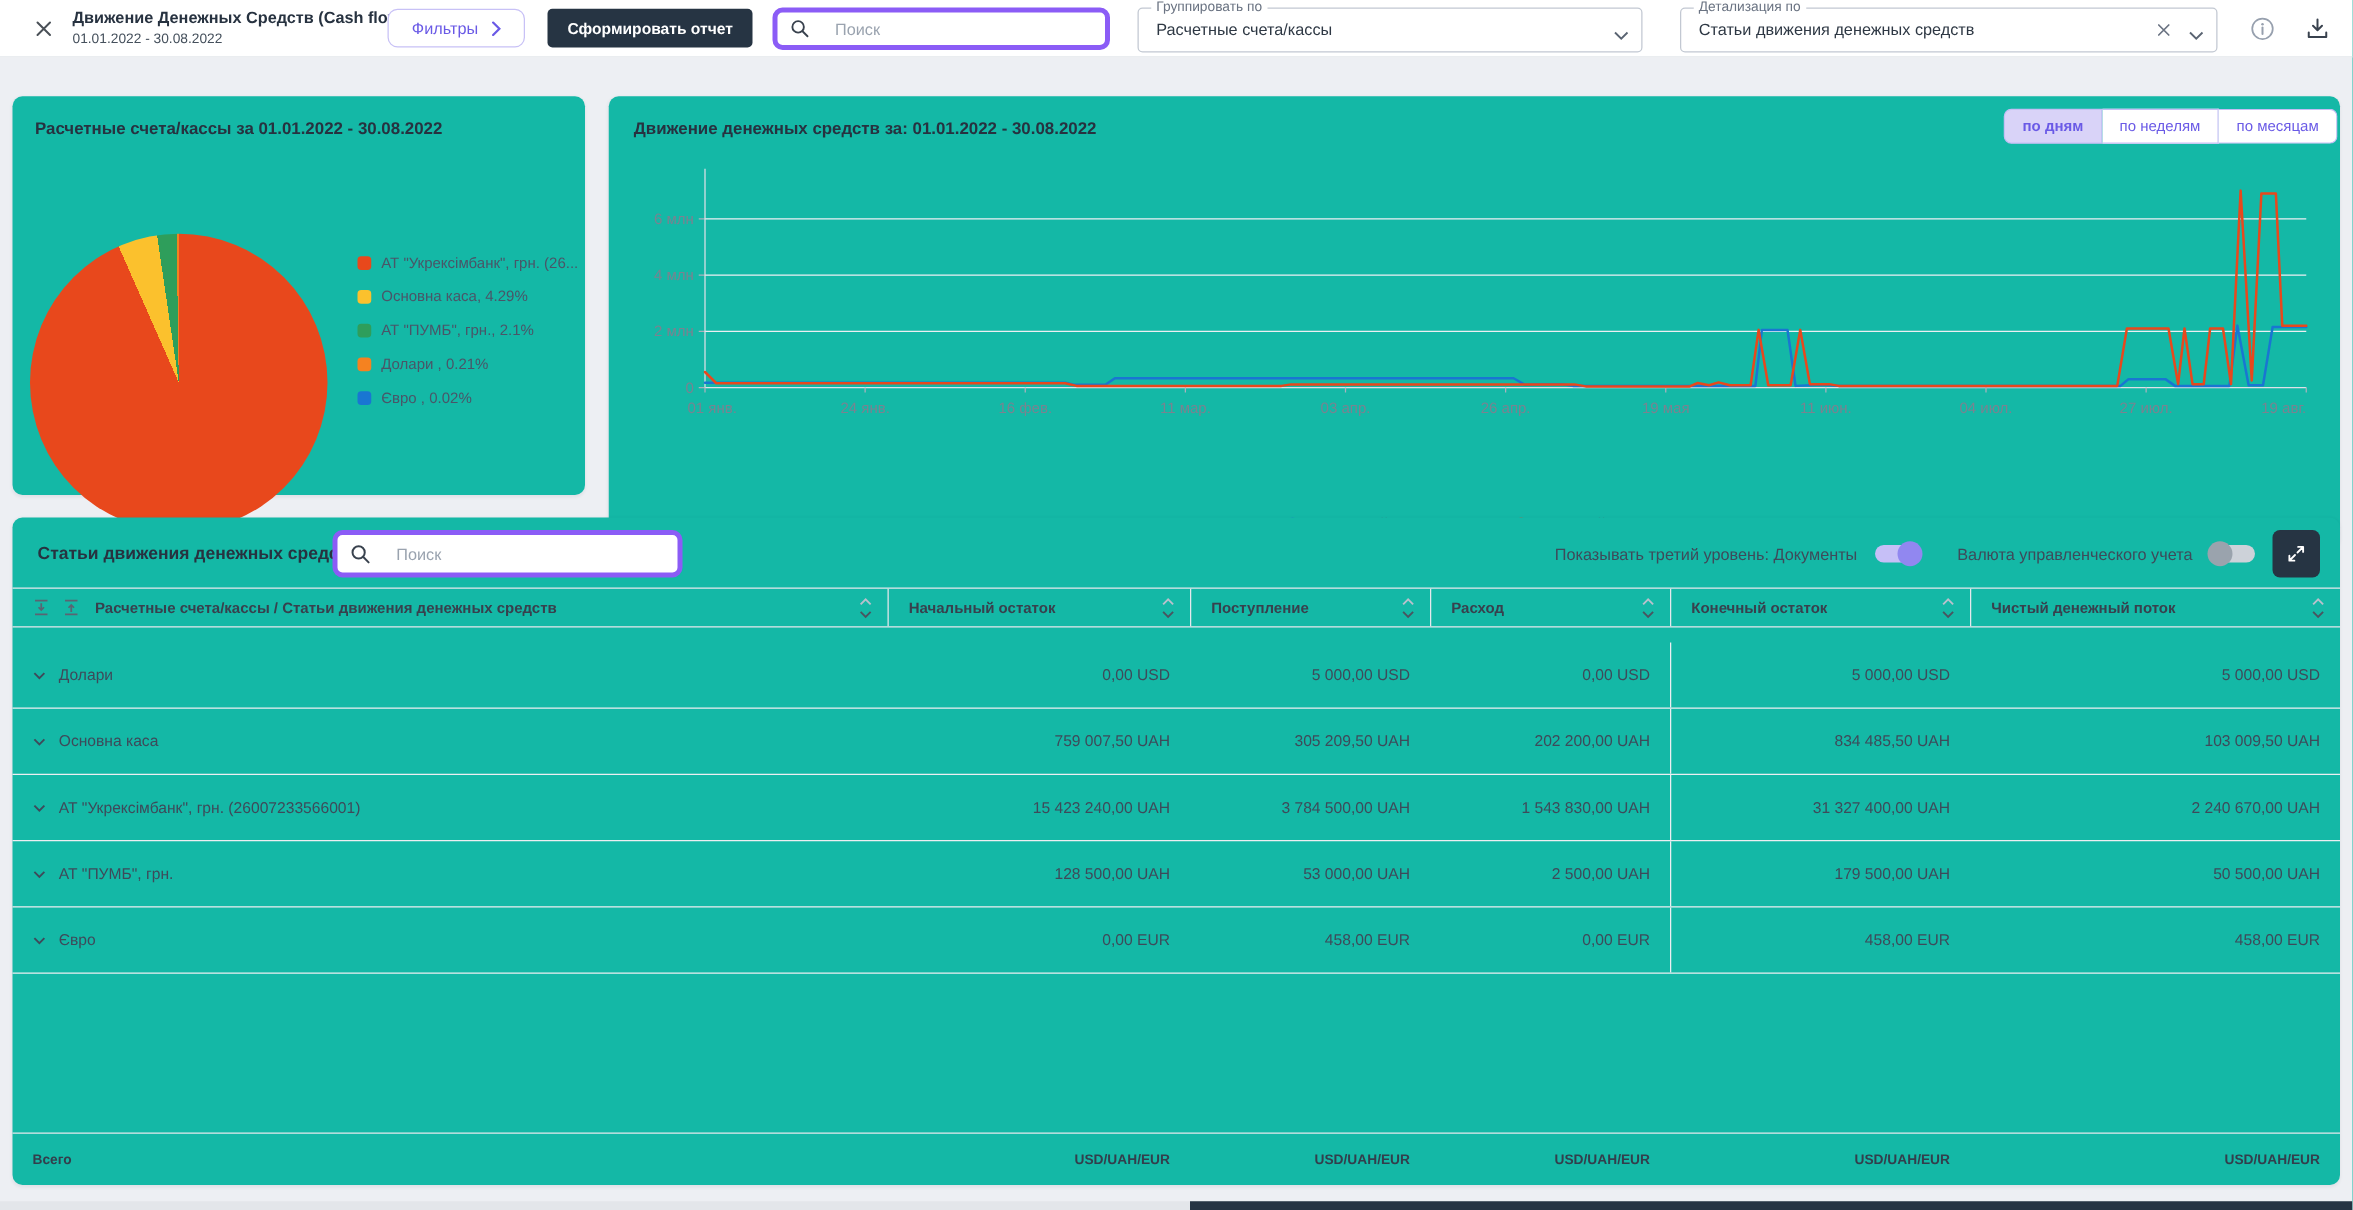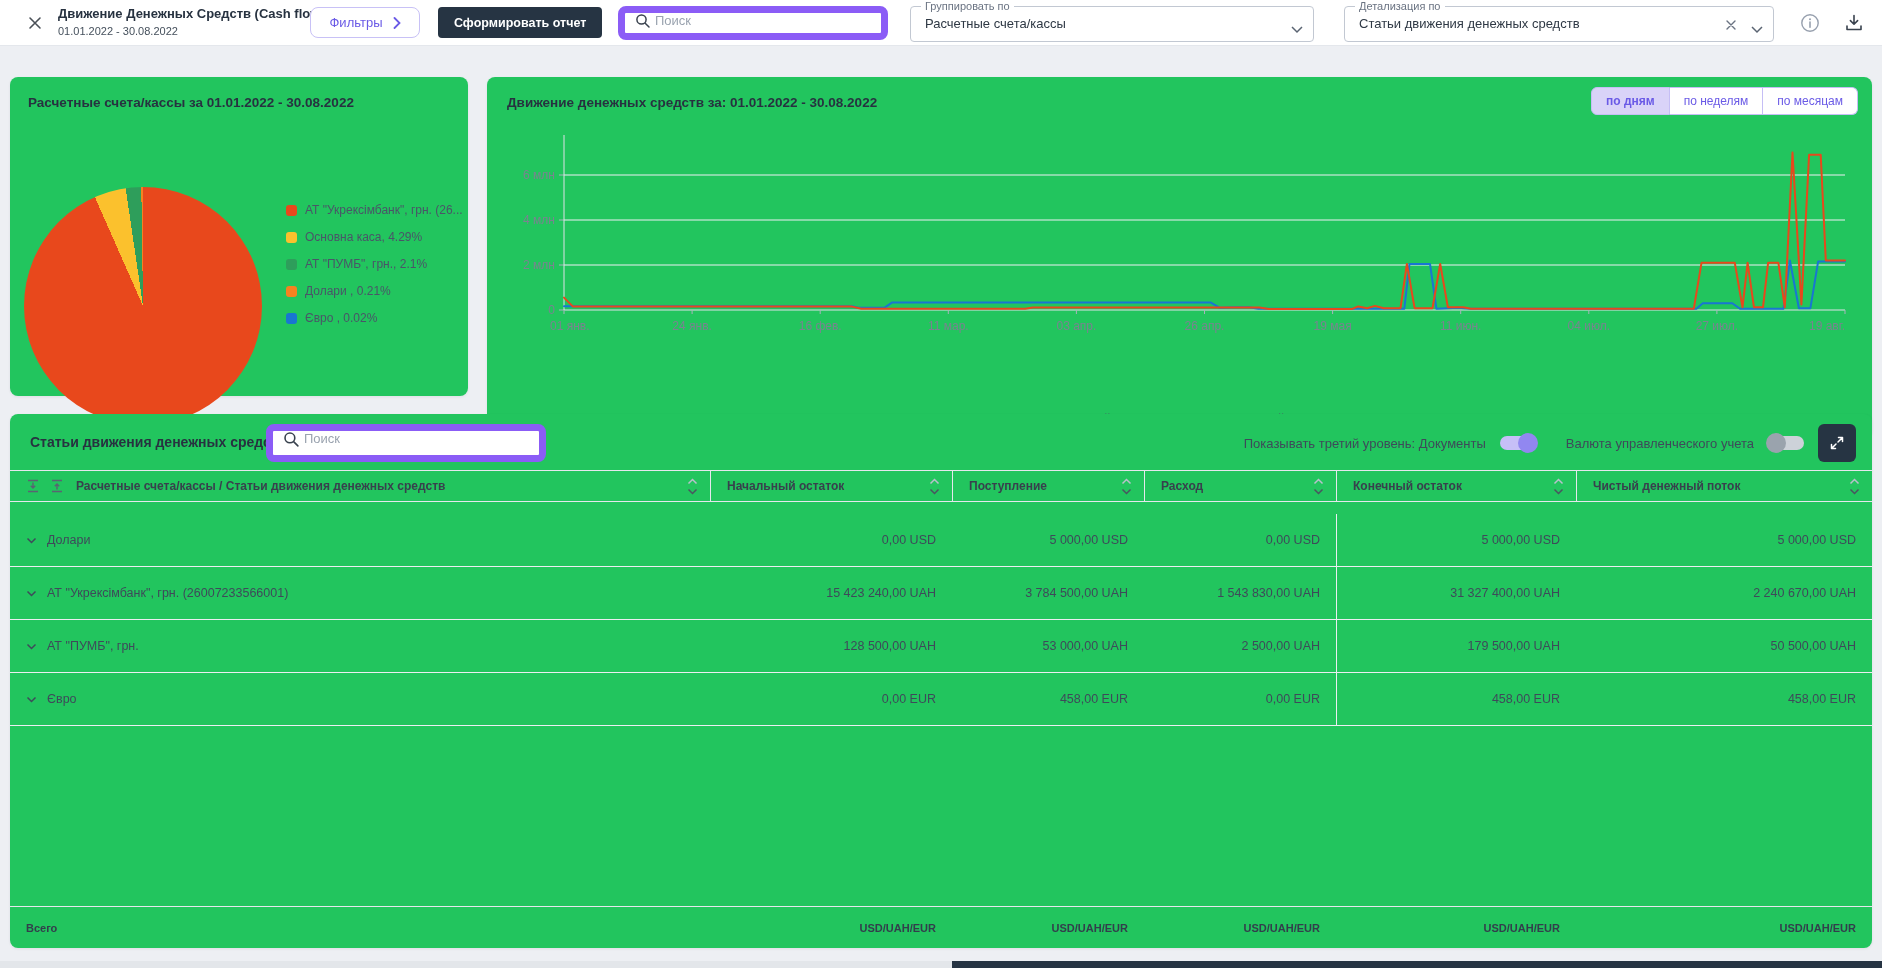--- a/index.html
+++ b/index.html
@@ -8,48 +8,48 @@
 
   
   .topbar { position:absolute; left:0; top:0; width:1882px; height:46px; background:#fff; border-bottom:1px solid #e4e7ec; }
   .close-x { position:absolute; left:26px; top:14px; width:18px; height:18px; cursor:pointer; }
   .close-x svg { display:block; }
   .titleblock { position:absolute; left:58px; top:6px; }
   .titleblock .t { font-size:13px; font-weight:700; color:#273240; display:flex; align-items:center; gap:5px; }
   .titleblock .d { font-size:11px; color:#45505c; margin-top:4px; }
   .btn-filters { position:absolute; left:310px; top:7px; height:31px; width:110px; border:1px solid #c8c1f6; border-radius:8px; background:#fff; display:flex; align-items:center; justify-content:center; gap:10px; color:#6a5ae6; font-size:13px; cursor:pointer; }
   .btn-generate { position:absolute; left:438px; top:7px; height:31px; padding:0 16px; background:#263443; border:none; border-radius:4px; color:#fff; font-size:12.5px; font-weight:600; cursor:pointer; font-family:"Liberation Sans",sans-serif; }
-  .search { position:absolute; display:flex; align-items:flex-start; gap:4px; background:#fff; border:7px solid #8b5cf6; border-radius:8px; padding:0 10px; }
+  .search { position:absolute; display:flex; align-items:center; gap:20px; background:#fff; border:4px solid #8b5cf6; border-radius:8px; padding:0 10px; }
   .search input { border:none; outline:none; flex:1; font-size:13px; color:#303a47; font-family:"Liberation Sans",sans-serif; background:transparent; }
   .search input::placeholder { color:#9aa3af; }
   .search-top { left:618px; top:6px; width:270px; height:34px; }
   .selectbox { position:absolute; top:6px; height:36px; border:1px solid #c2c8d2; border-radius:4px; background:#fff; }
   .selectbox .flabel { position:absolute; top:-7px; left:10px; background:#fff; padding:0 4px; font-size:11px; color:#6a7382; white-space:nowrap; }
   .selectbox .val { position:absolute; left:14px; top:9px; font-size:13px; color:#2e3844; white-space:nowrap; }
   .selectbox .chev { position:absolute; right:10px; top:13px; }
   .selectbox .clear { position:absolute; right:36px; top:10px; cursor:pointer; }
   .sel-group { left:910px; width:404px; }
   .sel-detail { left:1344px; width:430px; }
   .icon-info { position:absolute; left:1800px; top:13px; cursor:pointer; }
   .icon-download { position:absolute; left:1844px; top:13px; cursor:pointer; }
 
   
-  .card { position:absolute; background:#22c55e; border-radius:8px; box-shadow:0 1px 3px rgba(25,35,55,.07); }
+  .card { position:absolute; background:#14b8a6; border-radius:8px; box-shadow:0 1px 3px rgba(25,35,55,.07); }
   .card-pie { left:10px; top:77px; width:458px; height:319px; }
   .card-flow { left:487px; top:77px; width:1385px; height:361px; }
   .card-title { font-size:13.5px; font-weight:700; color:#273240; }
 
   .card-pie .card-title { position:absolute; left:18px; top:18px; }
   .pie { position:absolute; left:14px; top:110px; width:238px; height:238px; border-radius:50%; }
   .pie-legend { position:absolute; left:276px; top:126px; display:flex; flex-direction:column; gap:13px; }
   .pl-item { display:flex; align-items:center; gap:8px; font-size:12px; color:#4a5568; cursor:pointer; white-space:nowrap; }
   .pl-item .sw { width:11px; height:11px; border-radius:3px; flex:none; }
 
   .card-flow .card-title { position:absolute; left:20px; top:18px; }
-  .tabs { position:absolute; right:14px; top:10px; display:flex; }
+  .tabs { position:absolute; right:2px; top:10px; display:flex; }
   .tab { height:28px; padding:0 14px; border:1px solid #c5bef5; background:#fff; color:#6a5ae6; font-size:12px; display:flex; align-items:center; cursor:pointer; font-family:"Liberation Sans",sans-serif; }
   .tab:first-child { border-radius:6px 0 0 6px; }
   .tab:last-child { border-radius:0 6px 6px 0; }
   .tab + .tab { border-left:none; }
   .tab.active { background:#d9d3f8; font-weight:600; }
   .flowchart { position:absolute; left:20px; top:50px; width:1345px; height:212px; }
   .flow-legend { position:absolute; left:0; right:0; bottom:12px; display:flex; justify-content:center; gap:56px; }
   .fl-item { display:flex; align-items:center; gap:8px; font-size:12px; color:#4a5568; cursor:pointer; }
   .fl-item .dot { width:10px; height:10px; border-radius:50%; }
 
@@ -356,20 +356,33 @@
         <div class="td num">5 000,00 USD</div>
         <div class="td num">0,00 USD</div>
         <div class="td num c4">5 000,00 USD</div>
         <div class="td num">5 000,00 USD</div>
       </div>
       <div class="trow grid-row">
         <div class="td name">
           <svg width="11" height="7" viewBox="0 0 11 7">
             <path d="M1.5 1.5l4 4 4-4" fill="none" stroke="#3e4a5a" stroke-width="1.5"></path>
           </svg>
+          <span>Основна каса</span>
+        </div>
+        <div class="td num">759 007,50 UAH</div>
+        <div class="td num">305 209,50 UAH</div>
+        <div class="td num">202 200,00 UAH</div>
+        <div class="td num c4">834 485,50 UAH</div>
+        <div class="td num">103 009,50 UAH</div>
+      </div>
+      <div class="trow grid-row">
+        <div class="td name">
+          <svg width="11" height="7" viewBox="0 0 11 7">
+            <path d="M1.5 1.5l4 4 4-4" fill="none" stroke="#3e4a5a" stroke-width="1.5"></path>
+          </svg>
           <span>АТ "Укрексімбанк", грн. (26007233566001)</span>
         </div>
         <div class="td num">15 423 240,00 UAH</div>
         <div class="td num">3 784 500,00 UAH</div>
         <div class="td num">1 543 830,00 UAH</div>
         <div class="td num c4">31 327 400,00 UAH</div>
         <div class="td num">2 240 670,00 UAH</div>
       </div>
       <div class="trow grid-row">
         <div class="td name">

